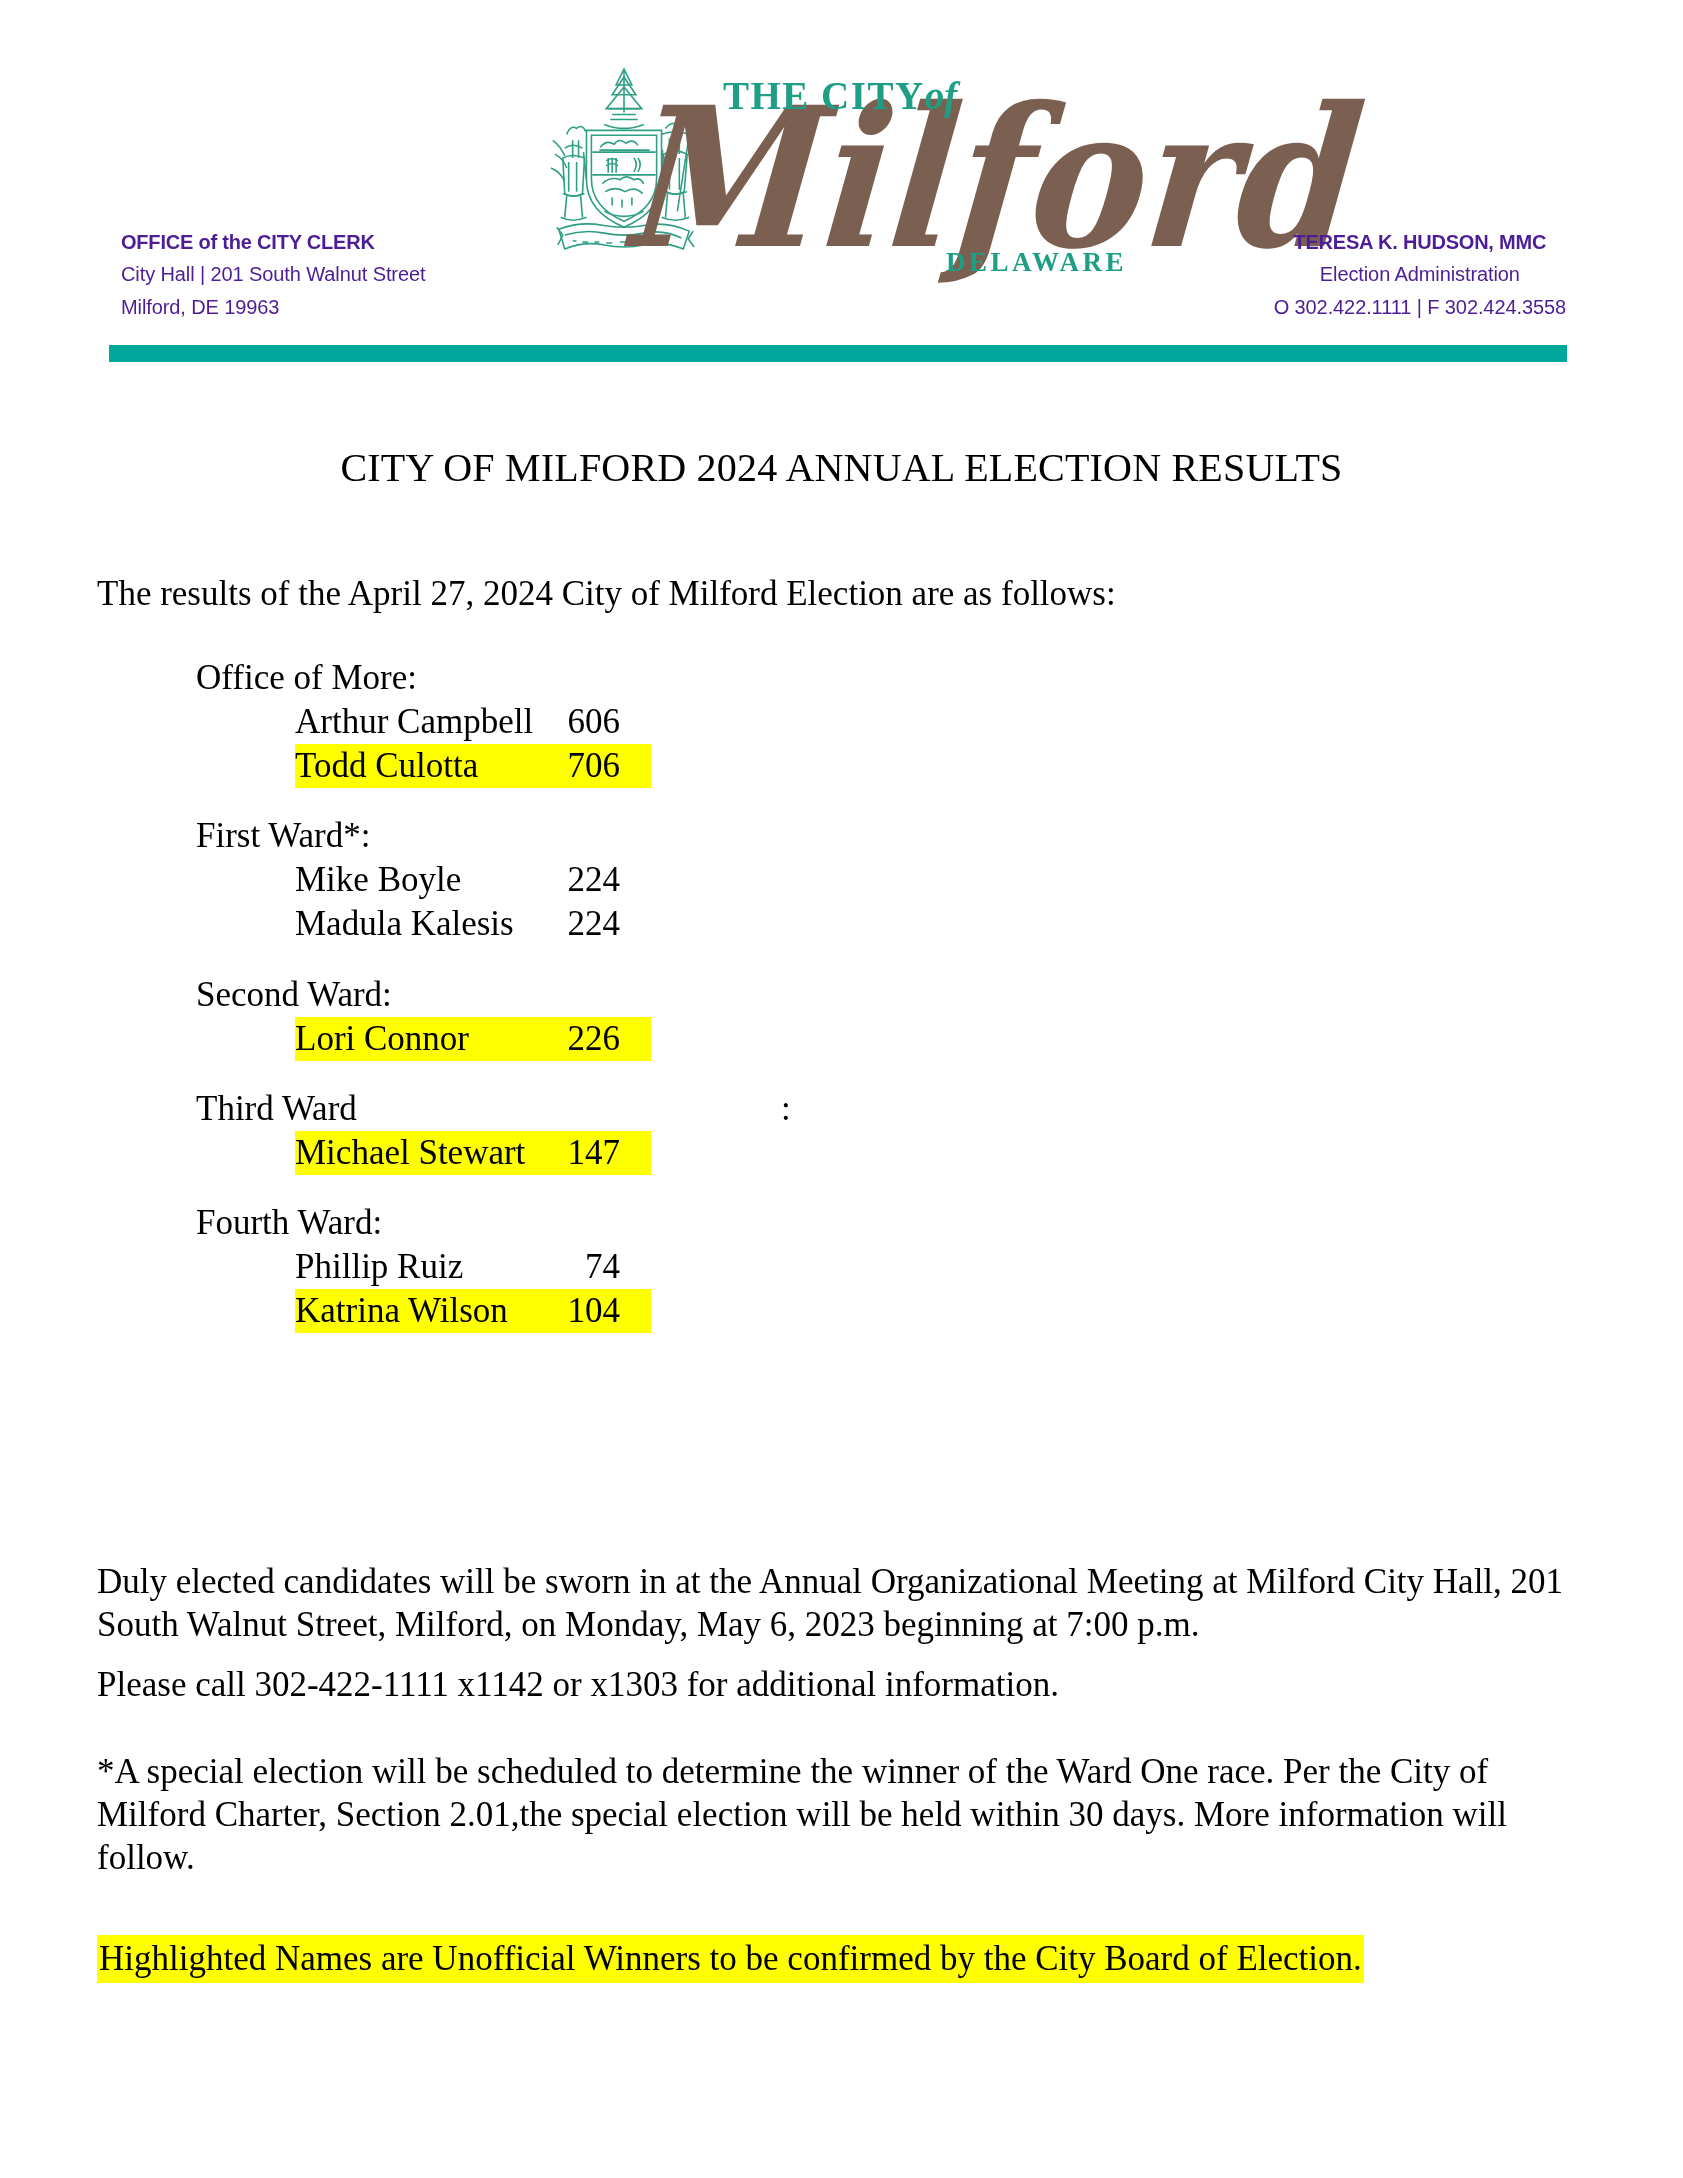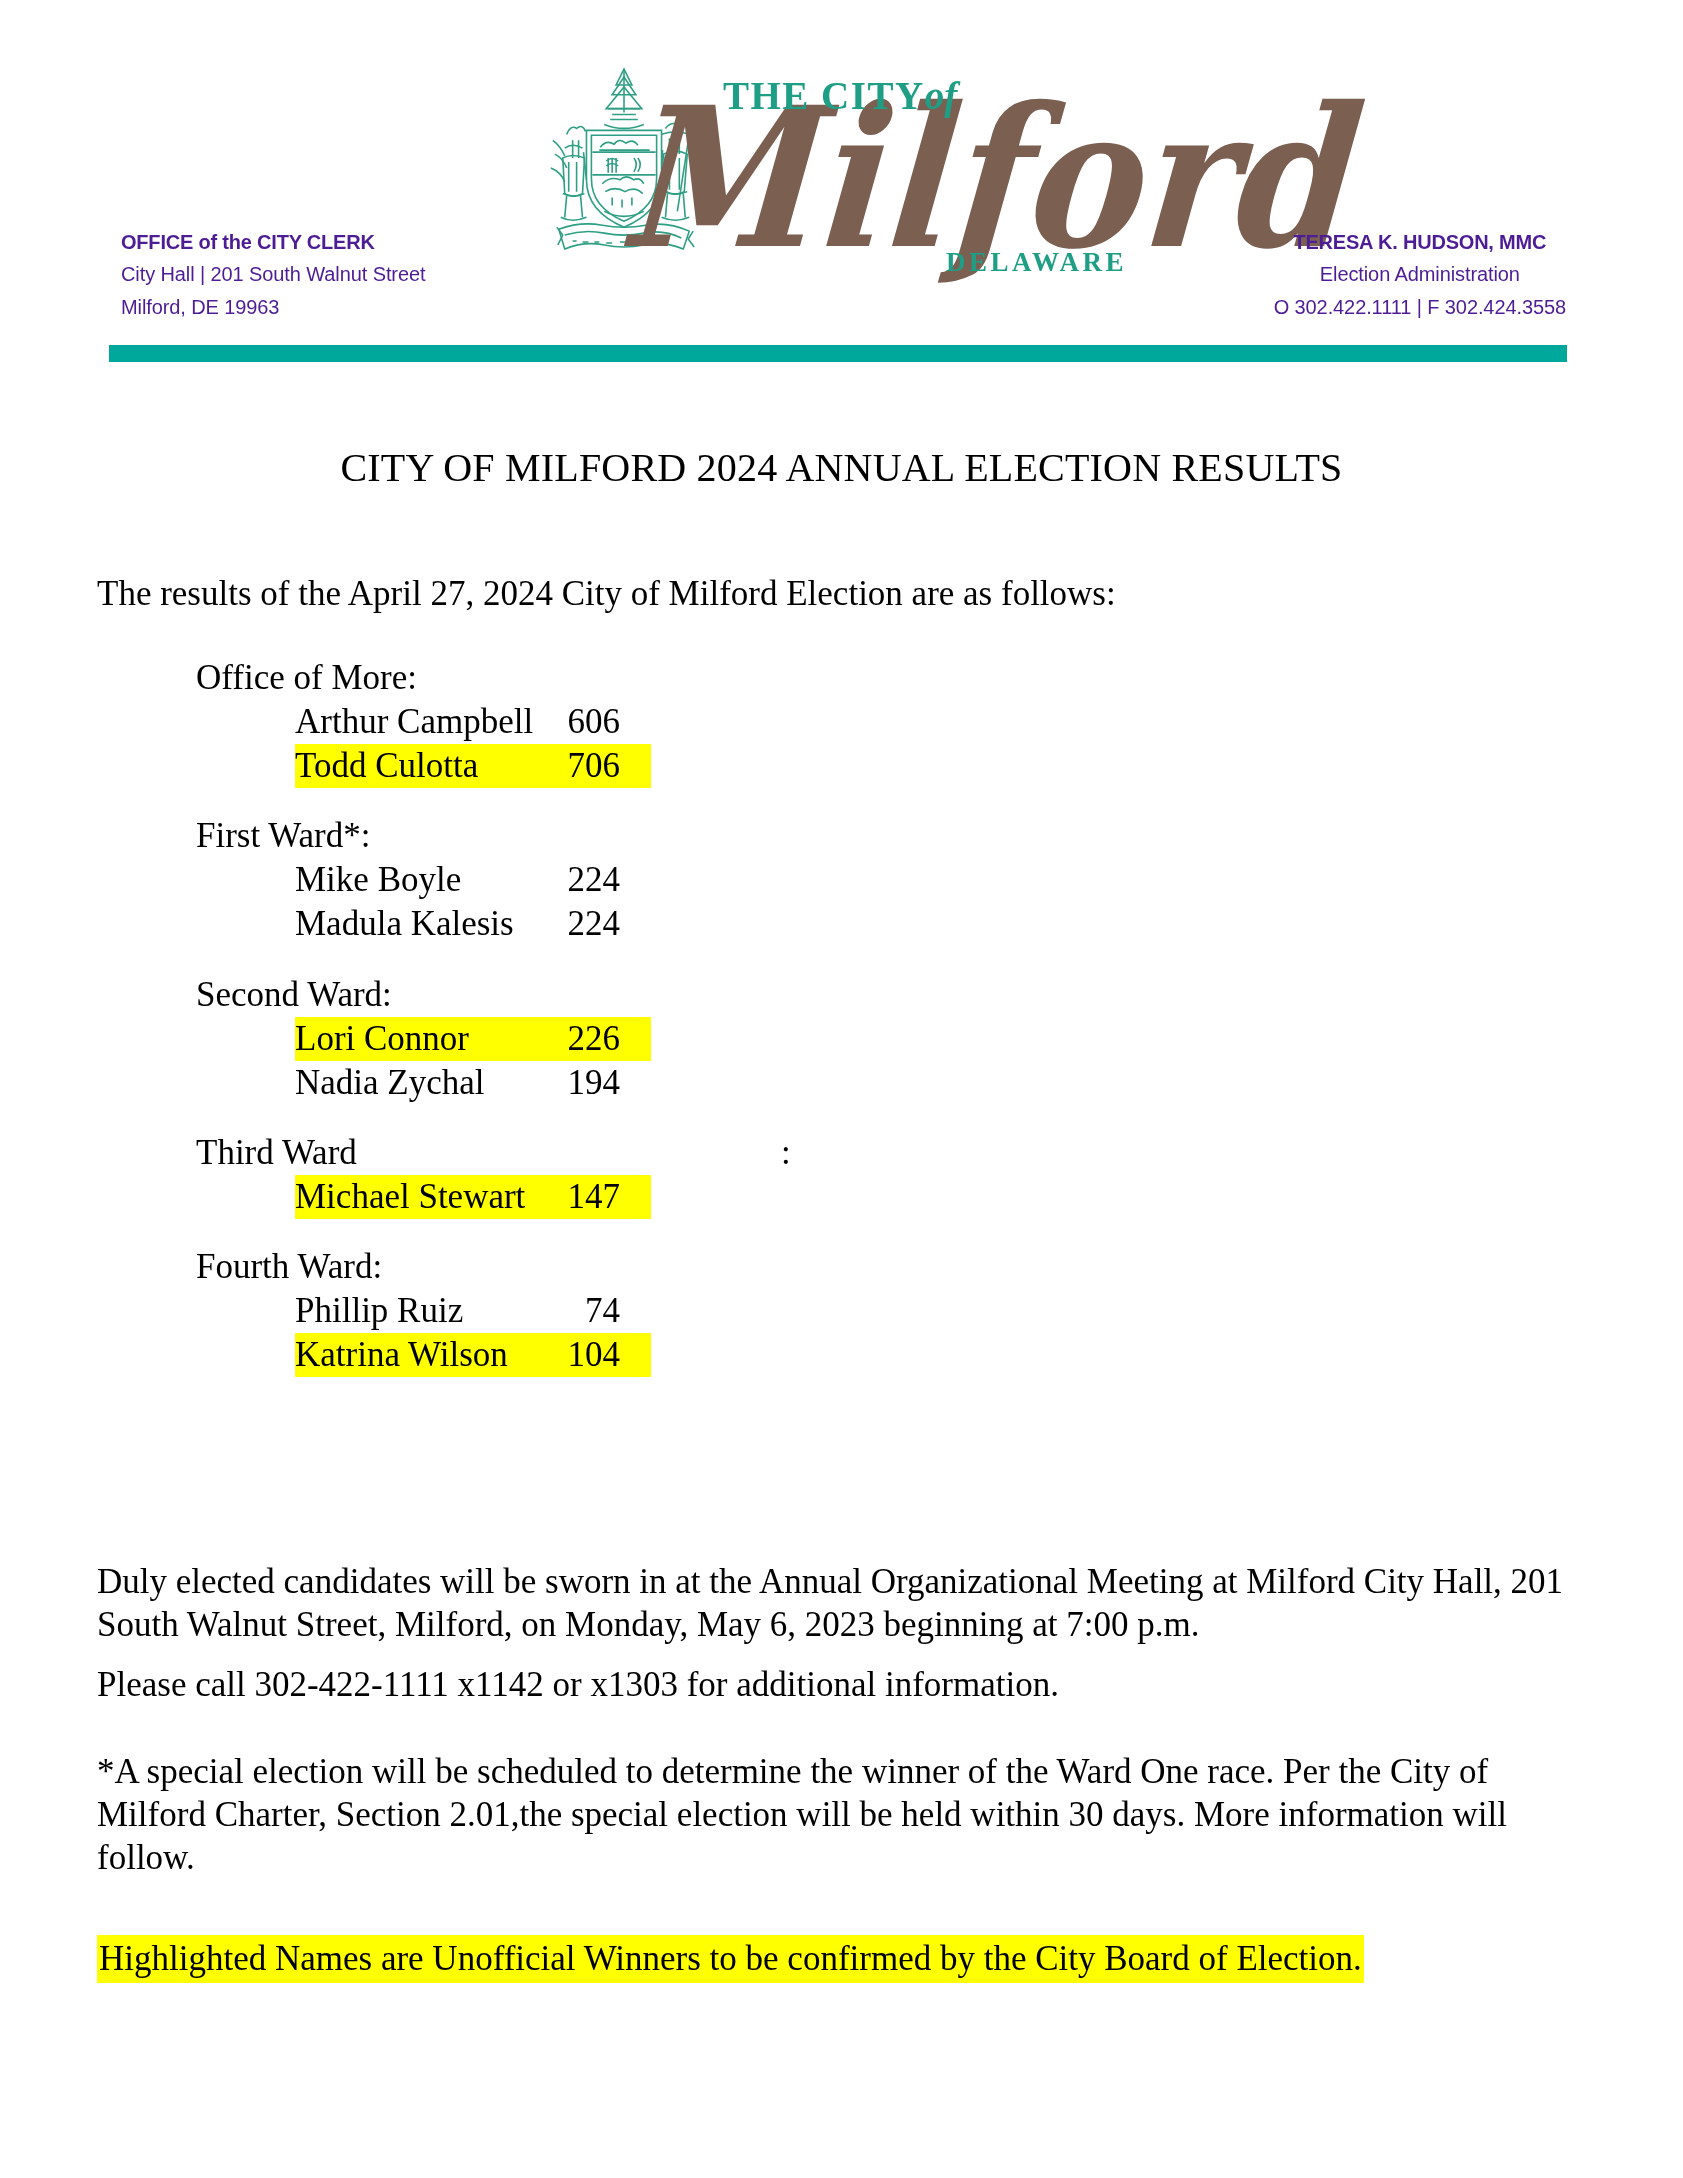--- a/index.html
+++ b/index.html
@@ -310,21 +310,20 @@
       <div class="cand-row win"><span class="nm">Todd Culotta</span><span class="vt">706</span></div>
     </div>
     <div class="race">
       <div class="race-title"><span>First Ward*:</span></div>
       <div class="cand-row"><span class="nm">Mike Boyle</span><span class="vt">224</span></div>
       <div class="cand-row"><span class="nm">Madula Kalesis</span><span class="vt">224</span></div>
     </div>
     <div class="race">
       <div class="race-title"><span>Second Ward:</span></div>
       <div class="cand-row win"><span class="nm">Lori Connor</span><span class="vt">226</span></div>
-      <div class="cand-row"><span class="nm">Nadia Zychal</span><span class="vt">194</span></div>
     </div>
     <div class="race">
       <div class="race-title"><span>Third Ward</span><span class="far-colon">:</span></div>
       <div class="cand-row win"><span class="nm">Michael Stewart</span><span class="vt">147</span></div>
     </div>
     <div class="race">
       <div class="race-title"><span>Fourth Ward:</span></div>
       <div class="cand-row"><span class="nm">Phillip Ruiz</span><span class="vt">74</span></div>
       <div class="cand-row win"><span class="nm">Katrina Wilson</span><span class="vt">104</span></div>
     </div>

